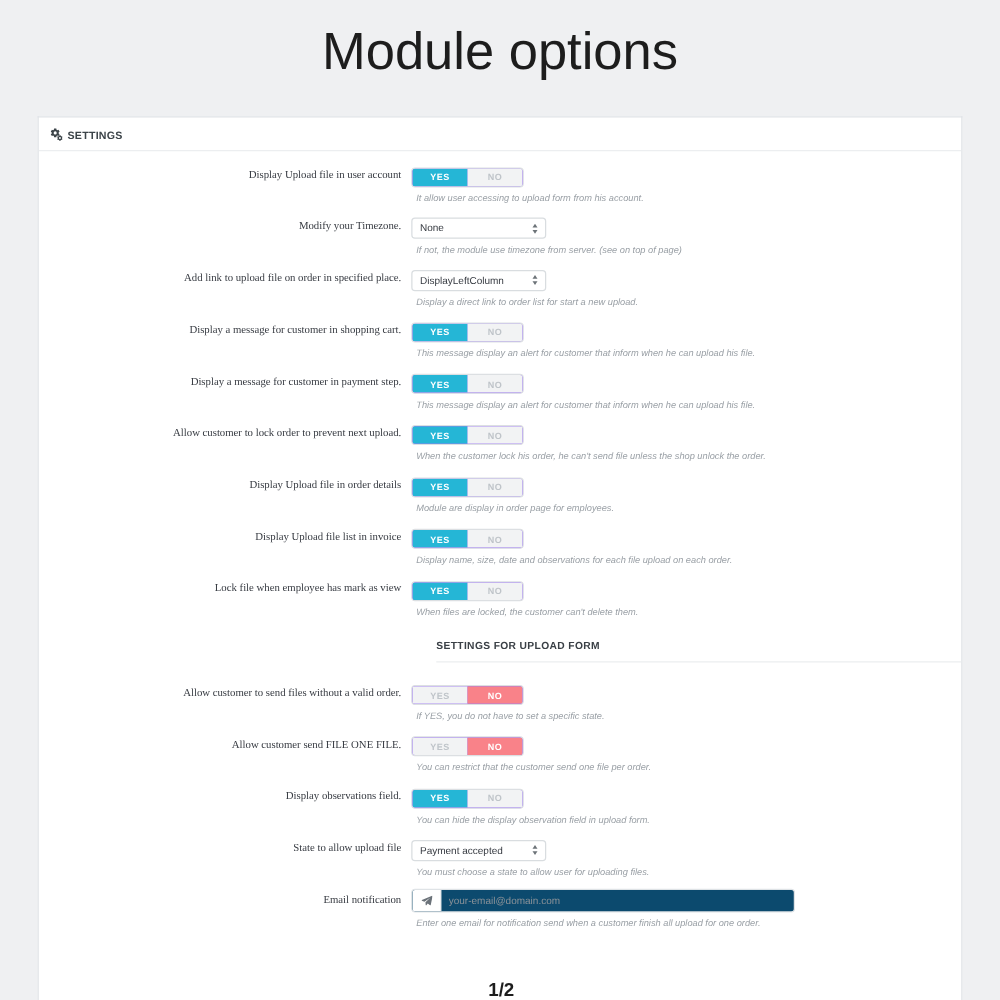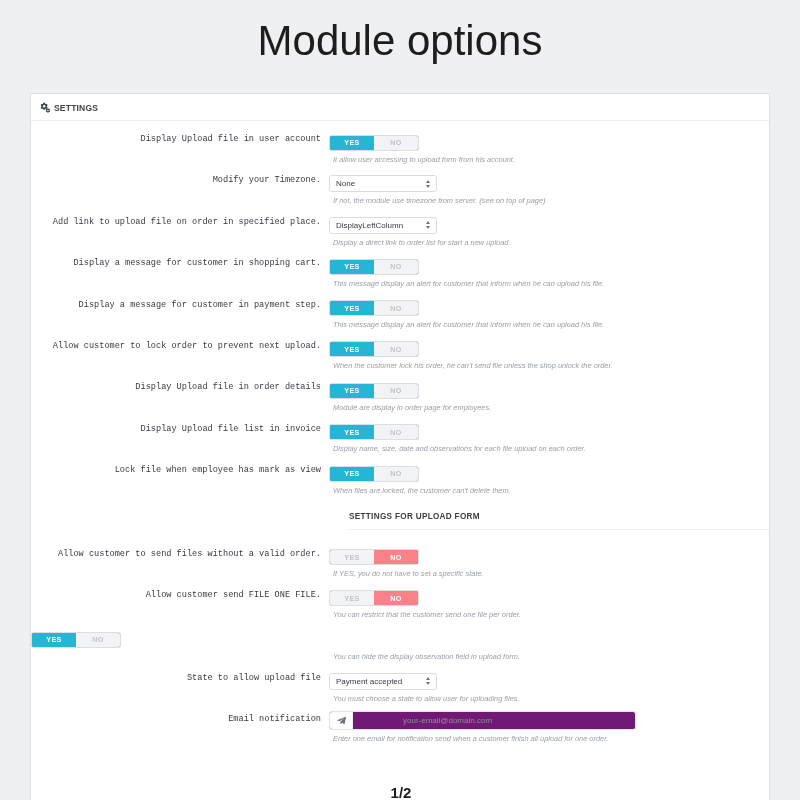--- a/index.html
+++ b/index.html
@@ -83,21 +83,21 @@
     align-items: flex-start;
   }
   .label {
     width: 298px;
     text-align: right;
     padding-right: 8px;
     font-size: 8.6px;
     color: #363a41;
     line-height: 16px;
     box-sizing: border-box;
-    font-family: Liberation Mono, monospace;
+    font-family: Liberation Serif, serif;
   }
   .control {
     flex: 1;
   }
   .hint {
     margin-left: 302px;
     margin-top: 4px;
     font-size: 7.4px;
     font-style: italic;
     color: #9aa0a6;
@@ -172,22 +172,21 @@
 
   
   .input-group {
     display: inline-flex;
     height: 19px;
     width: 307px;
     border: 1px solid #dfe3e6;
     border-radius: 3px;
     box-sizing: border-box;
     overflow: hidden;
-    background: #701a75;
-    gap: 44px;
+    background: #0c4a6e;
   }
   .input-addon {
     width: 22px;
     display: flex;
     align-items: center;
     justify-content: center;
     background: #ffffff;
     border-right: 1px solid #eceef0;
     color: #6b7279;
   }
@@ -415,20 +414,21 @@
                 <span class="sw-yes">YES</span>
                 <span class="sw-no">NO</span>
               </div>
             </div>
           </div>
           <div class="hint">You can restrict that the customer send one file per order.</div>
         </div>
 
         <div class="row">
           <div class="row-main">
+            <div class="label">Display observations field.</div>
             <div class="control">
               <div class="switch on">
                 <span class="sw-yes">YES</span>
                 <span class="sw-no">NO</span>
               </div>
             </div>
           </div>
           <div class="hint">You can hide the display observation field in upload form.</div>
         </div>
 

